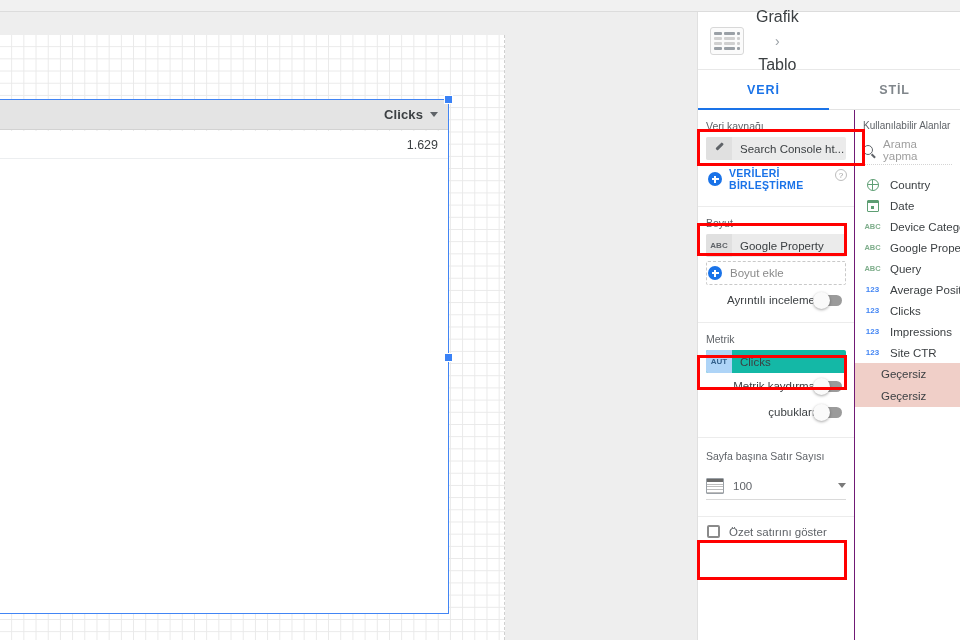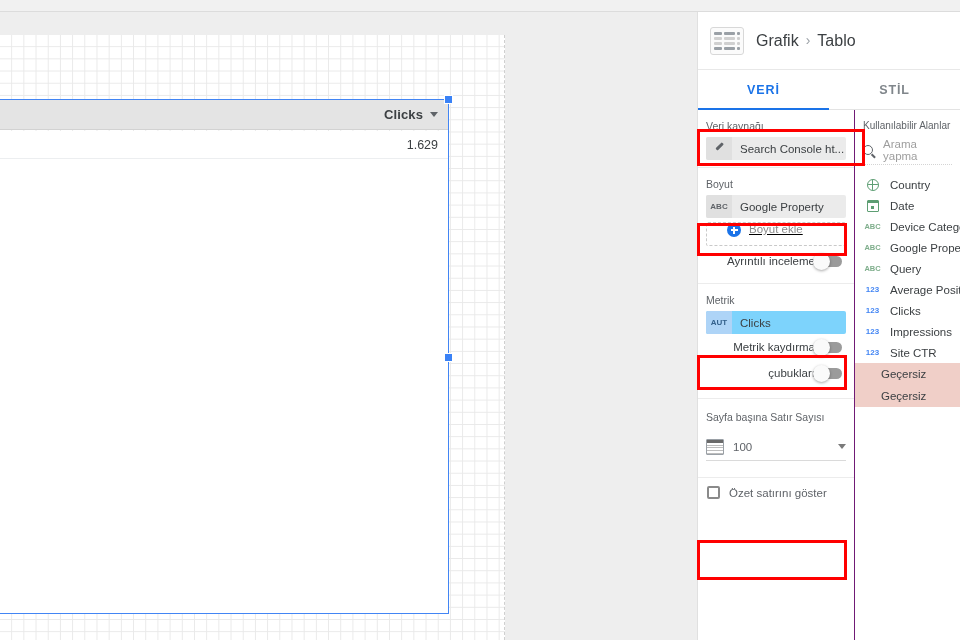--- a/index.html
+++ b/index.html
@@ -92,21 +92,21 @@
   }
   .chart-icon {
     width: 34px; height: 28px; border: 1px solid #d8d8d8; border-radius: 3px;
     background: #fbfbfb; padding: 4px 3px; display: flex; flex-direction: column;
     justify-content: space-between;
   }
   .ci-row { display: flex; align-items: center; gap: 2px; height: 3px; }
   .ci-row span { display: block; height: 3px; background: #9aa0a6; border-radius: 1px; }
   .ci-a { width: 8px; } .ci-b { width: 11px; } .ci-c { width: 3px; }
   .ci-light span { background: #d0d0d0; }
-  .breadcrumb { margin-left: 12px; font-size: 16px; color: #3c4043; display: flex; gap: 7px; }
+  .breadcrumb { margin-left: 12px; font-size: 16px; color: #3c4043; display: flex; align-items: center; gap: 7px; flex-direction: column; }
   .bc-sep { color: #9aa0a6; font-size: 14px; }
 
   .tabs { display: flex; height: 40px; border-bottom: 1px solid #e3e3e3; }
   .tab {
     flex: 1; display: flex; align-items: center; justify-content: center;
     font-size: 12.5px; font-weight: bold; letter-spacing: .9px; color: #80868b;
     cursor: pointer; position: relative;
   }
   .tab.active { color: #1a73e8; }
   .tab.active::after {
@@ -123,32 +123,32 @@
   .chip {
     margin: 0 8px; height: 23px; display: flex; align-items: center;
     background: #ebebeb; border-radius: 2px; font-size: 11.5px; color: #3c4043;
     overflow: hidden;
   }
   .chip-ico {
     width: 26px; height: 23px; flex: 0 0 26px; display: flex; align-items: center; justify-content: center;
     background: #e0e0e0; font-size: 8px; font-weight: bold; color: #5f6368;
   }
   .chip-txt { padding-left: 8px; white-space: nowrap; overflow: hidden; }
-  .chip.metric { background: #7dd3fc; }
+  .chip.metric { background: #14b8a6; }
   .chip.metric .chip-ico { background: #aed4f7; color: #34618c; }
 
   .pencil { width: 11px; height: 11px; position: relative; }
   .pencil::before {
     content: ""; position: absolute; left: 1px; top: 2px; width: 9px; height: 2.6px;
     background: #5f6368; transform: rotate(-45deg); border-radius: 1px;
   }
 
   .add-row {
-    margin: 4px 8px 0 8px; height: 24px; display: flex; align-items: flex-start;
-    border: 1px dashed #c9c9c9; border-radius: 2px; padding-left: 20px; gap: 8px; text-decoration: underline;
+    margin: 4px 8px 0 8px; height: 24px; display: flex; align-items: center;
+    border: 1px dashed #c9c9c9; border-radius: 2px; padding-left: 1px; gap: 8px;
   }
   .plus {
     width: 14px; height: 14px; border-radius: 50%; background: #1a73e8; position: relative; flex: 0 0 14px;
   }
   .plus::before, .plus::after {
     content: ""; position: absolute; background: #fff; left: 50%; top: 50%;
   }
   .plus::before { width: 7px; height: 1.6px; margin-left: -3.5px; margin-top: -.8px; }
   .plus::after { width: 1.6px; height: 7px; margin-left: -.8px; margin-top: -3.5px; }
   .add-txt { font-size: 11.5px; color: #8a8a8a; }
@@ -317,20 +317,25 @@
 
         <div class="section-label">Veri kaynağı</div>
 
         <div class="chip">
           <span class="chip-ico">
               <span class="pencil"></span>
             </span>
           <span class="chip-txt">Search Console ht...</span>
         </div>
 
+        <div class="blend-row">
+          <span class="plus"></span>
+          <span class="blend-txt">VERİLERİ BİRLEŞTİRME</span>
+          <span class="help-circ">?</span>
+        </div>
 
         <div class="divider"></div>
 
         <div class="section-label">Boyut</div>
 
         <div class="chip">
           <span class="chip-ico">ABC</span>
           <span class="chip-txt">Google Property</span>
         </div>
 

